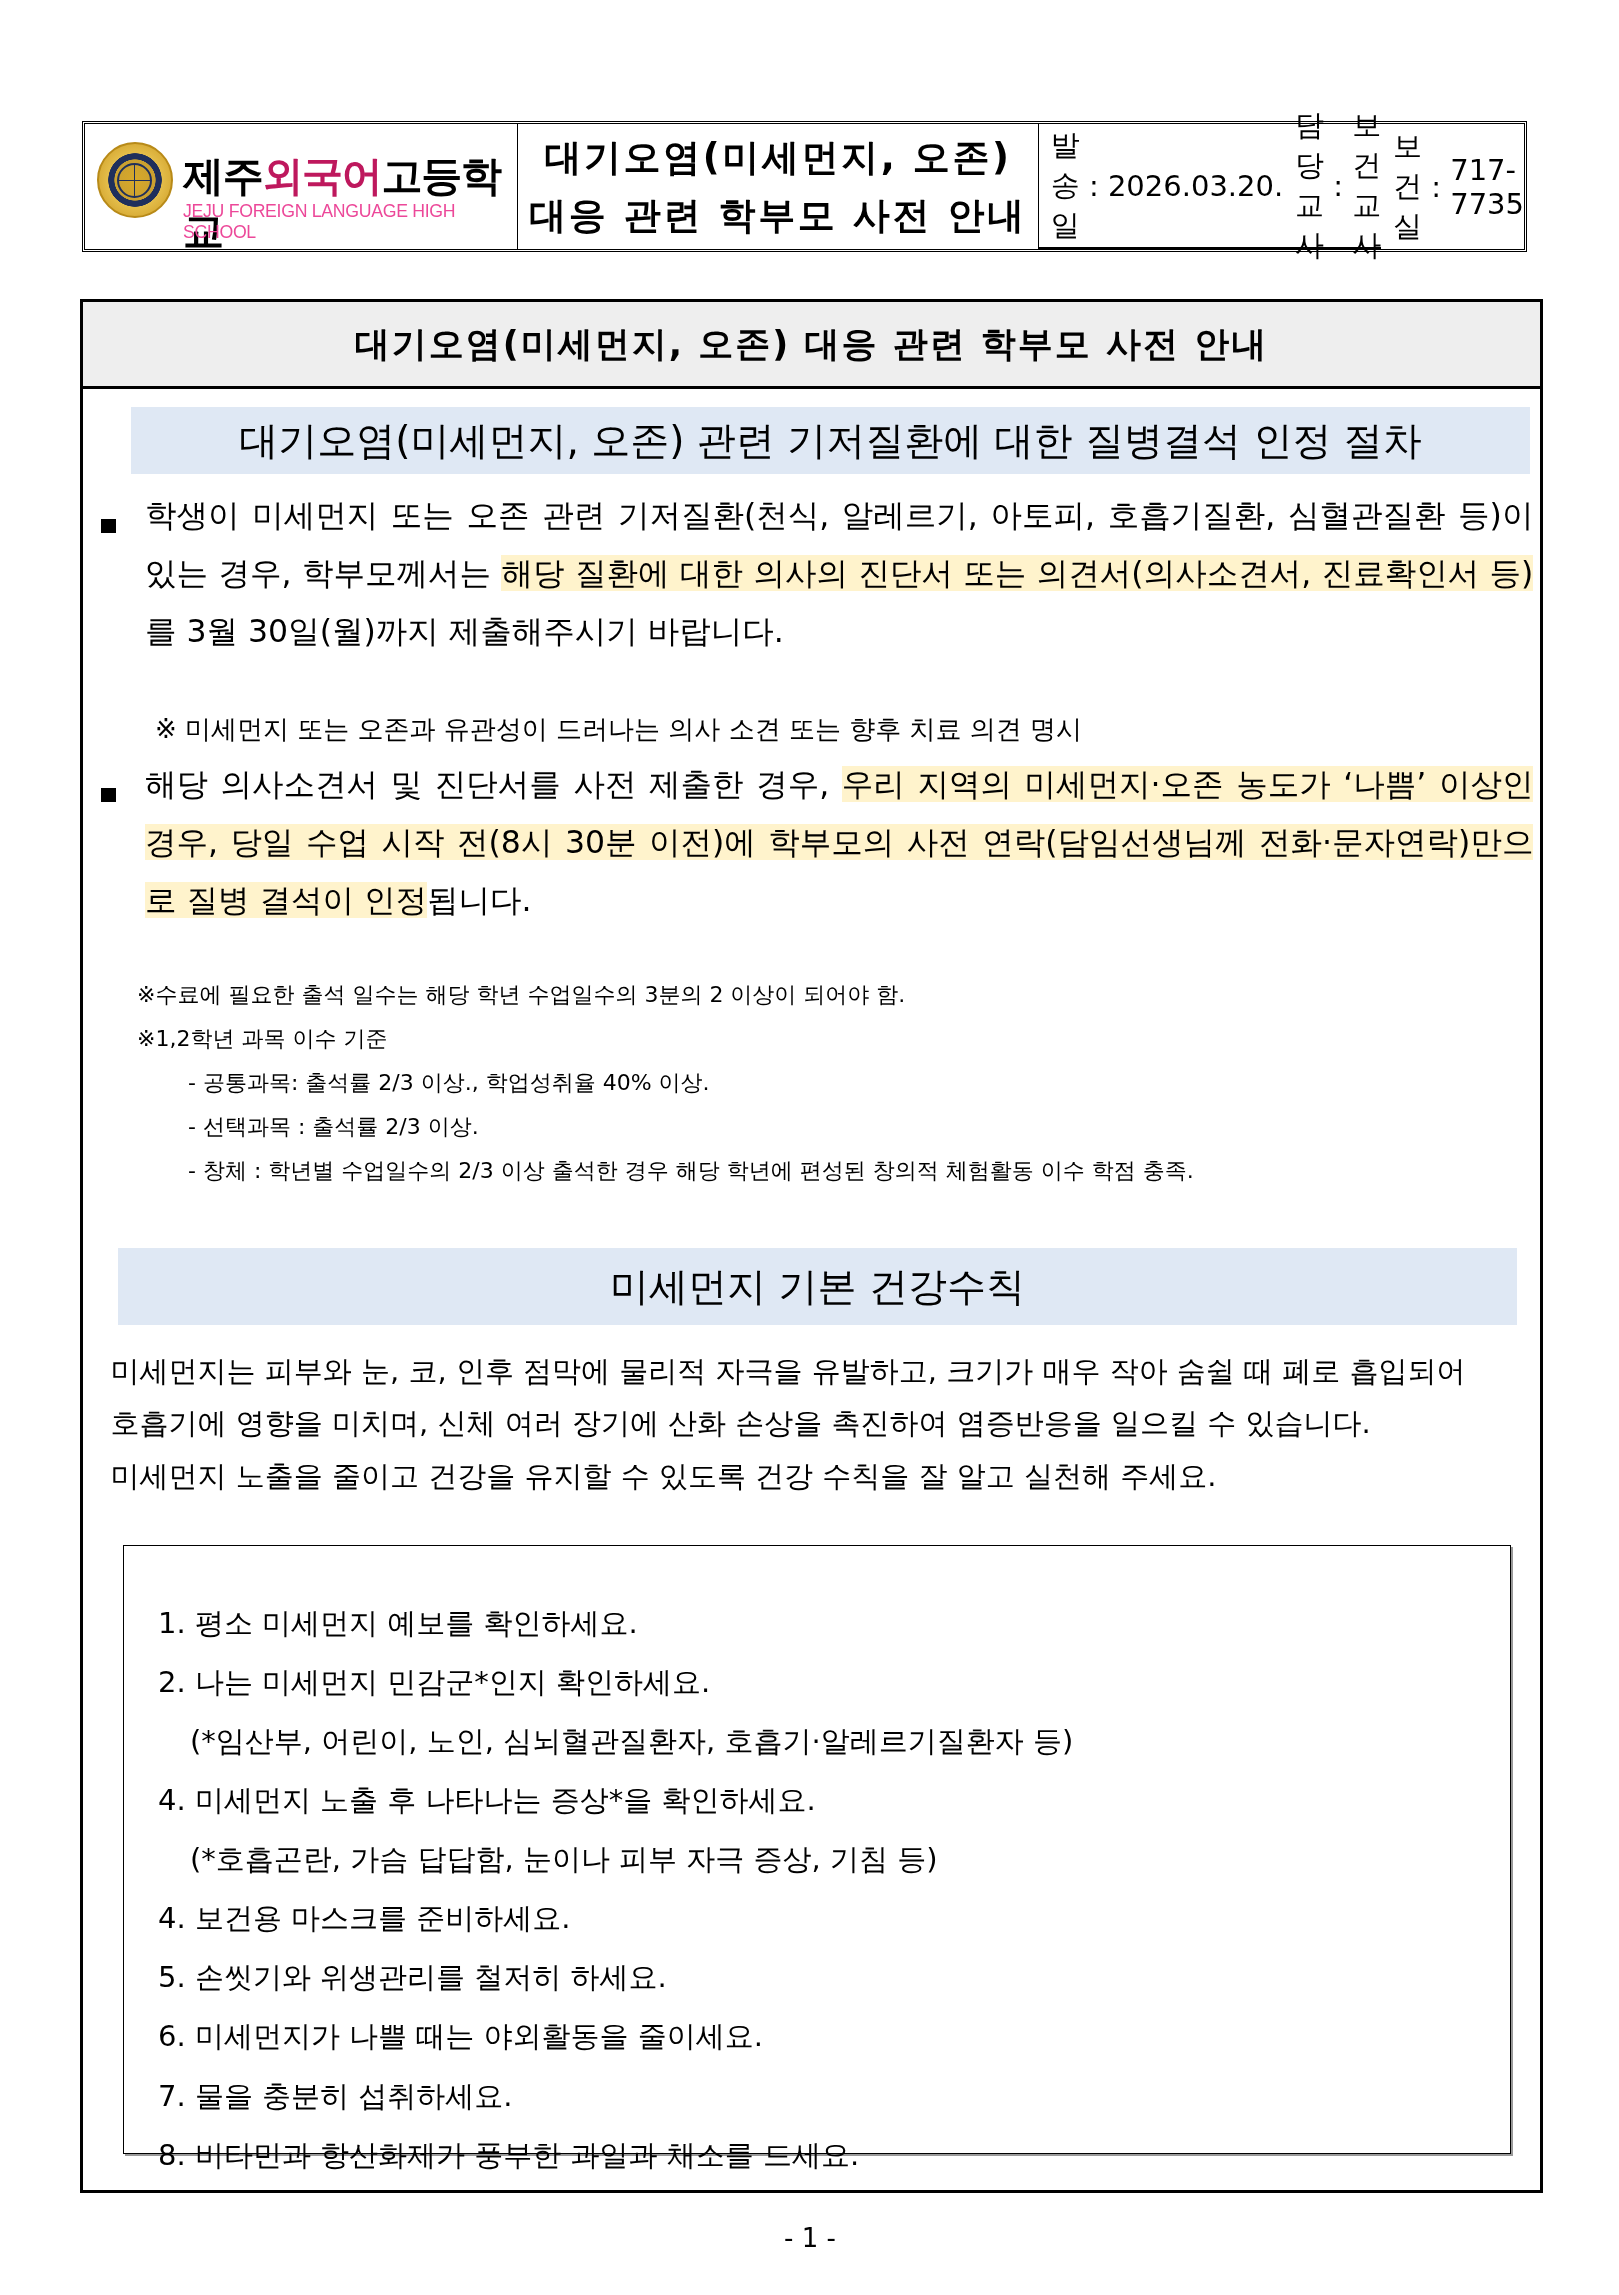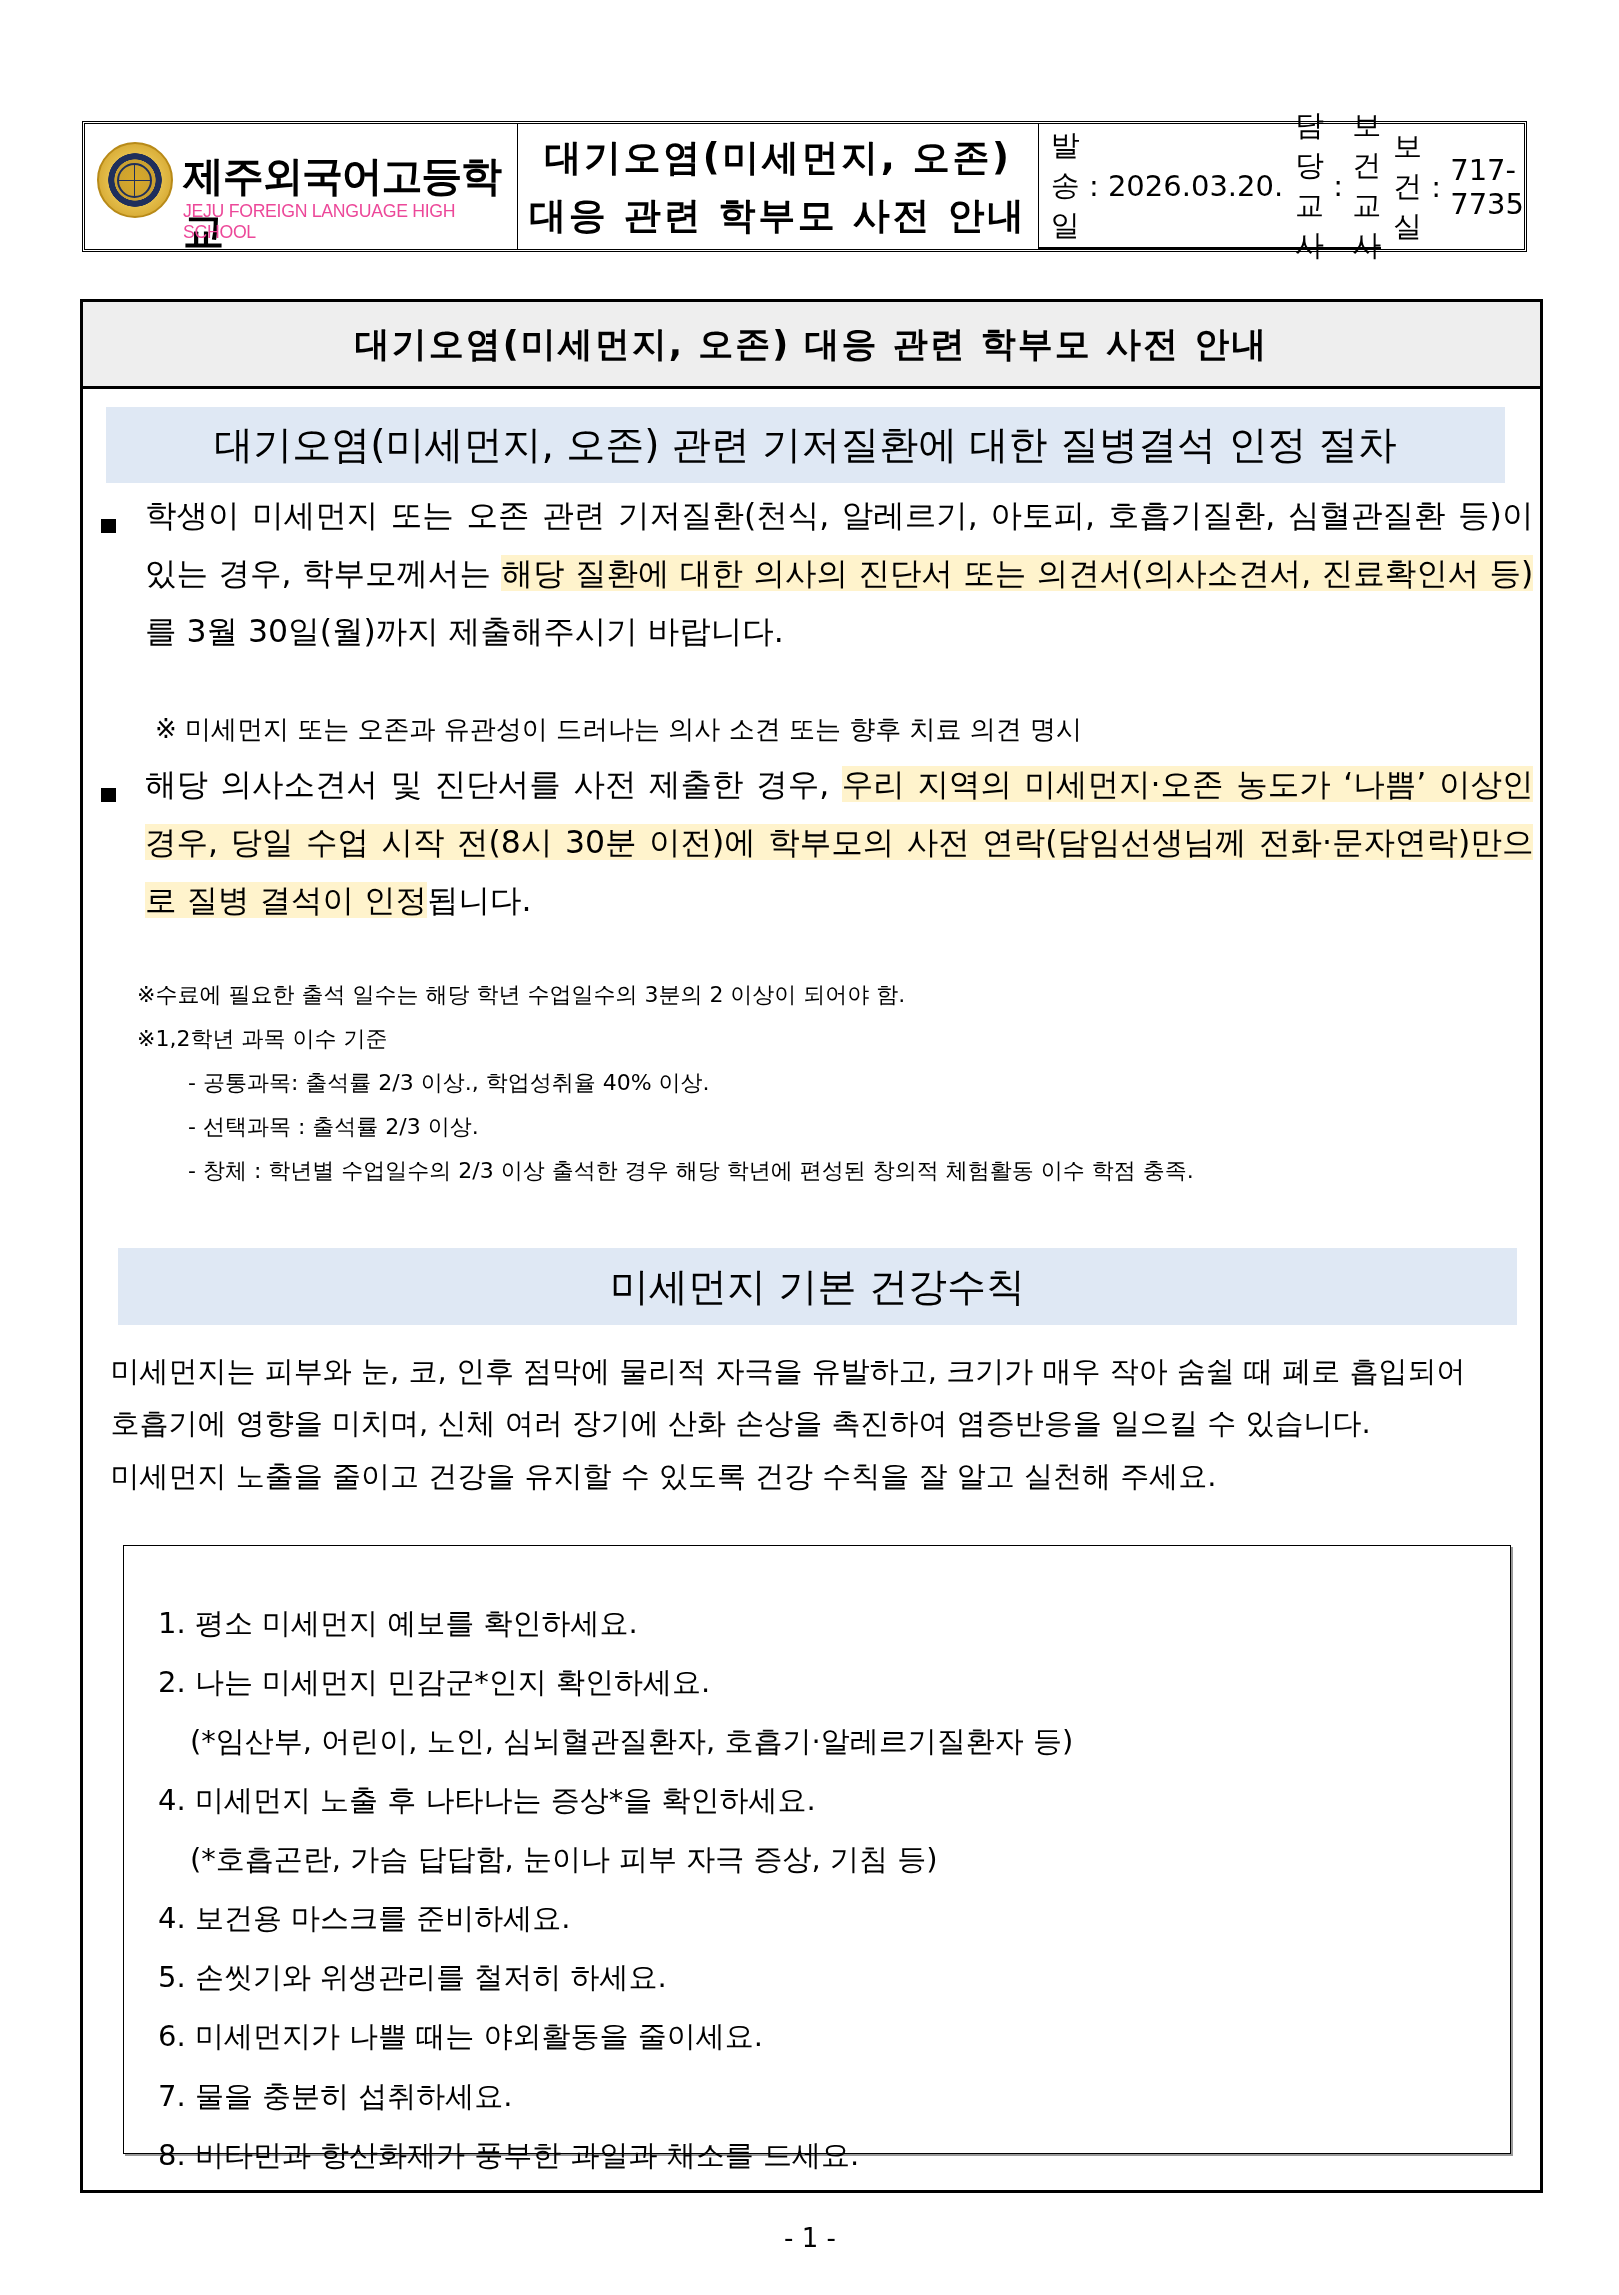--- a/index.html
+++ b/index.html
@@ -13,29 +13,29 @@
   #hdr .title-cell div { font-size:37px; font-weight:bold; letter-spacing:2.6px; line-height:58px; }
   #hdr .info-cell { flex:1; display:flex; flex-direction:row; }
   #hdr .info-row { flex:1; border-bottom:2px solid #000; display:flex; align-items:center; padding-left:11.8px; font-size:29px; }
   #hdr .info-row:last-child { border-bottom:none; }
   .emblem { position:absolute; left:11.8px; top:18.4px; width:76px; height:76px; border-radius:50%;
             background:radial-gradient(circle at 50% 50%, #d8a92a 0%, #caa030 40%, #1f2f5c 41%, #1f2f5c 52%, #e4bd4a 53%, #c9971e 100%);
             border:2px solid #b88a18; box-sizing:border-box; }
   .emblem::after { content:""; position:absolute; left:18.4px; top:18.4px; width:35px; height:35px; border-radius:50%; border:2px solid #1f2f5c; box-sizing:border-box;
             background:linear-gradient(0deg, transparent 47%, #1f2f5c 47%, #1f2f5c 53%, transparent 53%), linear-gradient(90deg, transparent 47%, #1f2f5c 47%, #1f2f5c 53%, transparent 53%); }
   .school-name { position:absolute; left:98px; top:25px; font-size:41px; font-weight:bold; letter-spacing:-1.3px; }
-  .school-name .accent { color:#000000; }
+  .school-name .accent { color:#be185d; }
   .school-en { position:absolute; left:98px; top:77px; font-size:17.7px; color:#ec4899; font-family:"Liberation Sans", sans-serif; letter-spacing:-0.3px; }
 
   
   #main { left:80px; top:299px; width:1463px; height:1894px; border:3.3px solid #000; box-sizing:border-box; }
   #main-title { position:absolute; left:0; top:0; right:0; height:87px; background:#eeeeee; border-bottom:3.3px solid #000; display:flex; align-items:center; justify-content:center; font-size:35px; font-weight:bold; letter-spacing:2px; box-sizing:border-box; }
 
   .sec-head { background:#dfe8f4; display:flex; align-items:center; justify-content:center; font-size:39px; position:absolute; }
-  #sec1 { left:23px; top:105px; width:1399px; height:76px; }
+  #sec1 { left:48px; top:105px; width:1399px; height:67px; }
   #sec2 { left:35px; top:946px; width:1399px; height:77px; }
 
   .bullet { position:absolute; left:18.4px; width:14.4px; height:14.4px; background:#000; }
   .para { position:absolute; left:62px; right:6.6px; font-size:31.5px; line-height:58px; text-align:justify; text-align-last:left; }
   .hl { background:#fff3cc; }
   .note { position:absolute; font-size:26px; }
   .small { position:absolute; font-size:22px; }
   .body-text { position:absolute; left:27.6px; right:3.9px; font-size:29px; line-height:53px; }
 
   #rules-box { position:absolute; left:40px; top:1243px; width:1388px; height:609px; border:1.3px solid #000; box-shadow:2px 2px 0 #999; box-sizing:border-box; }

